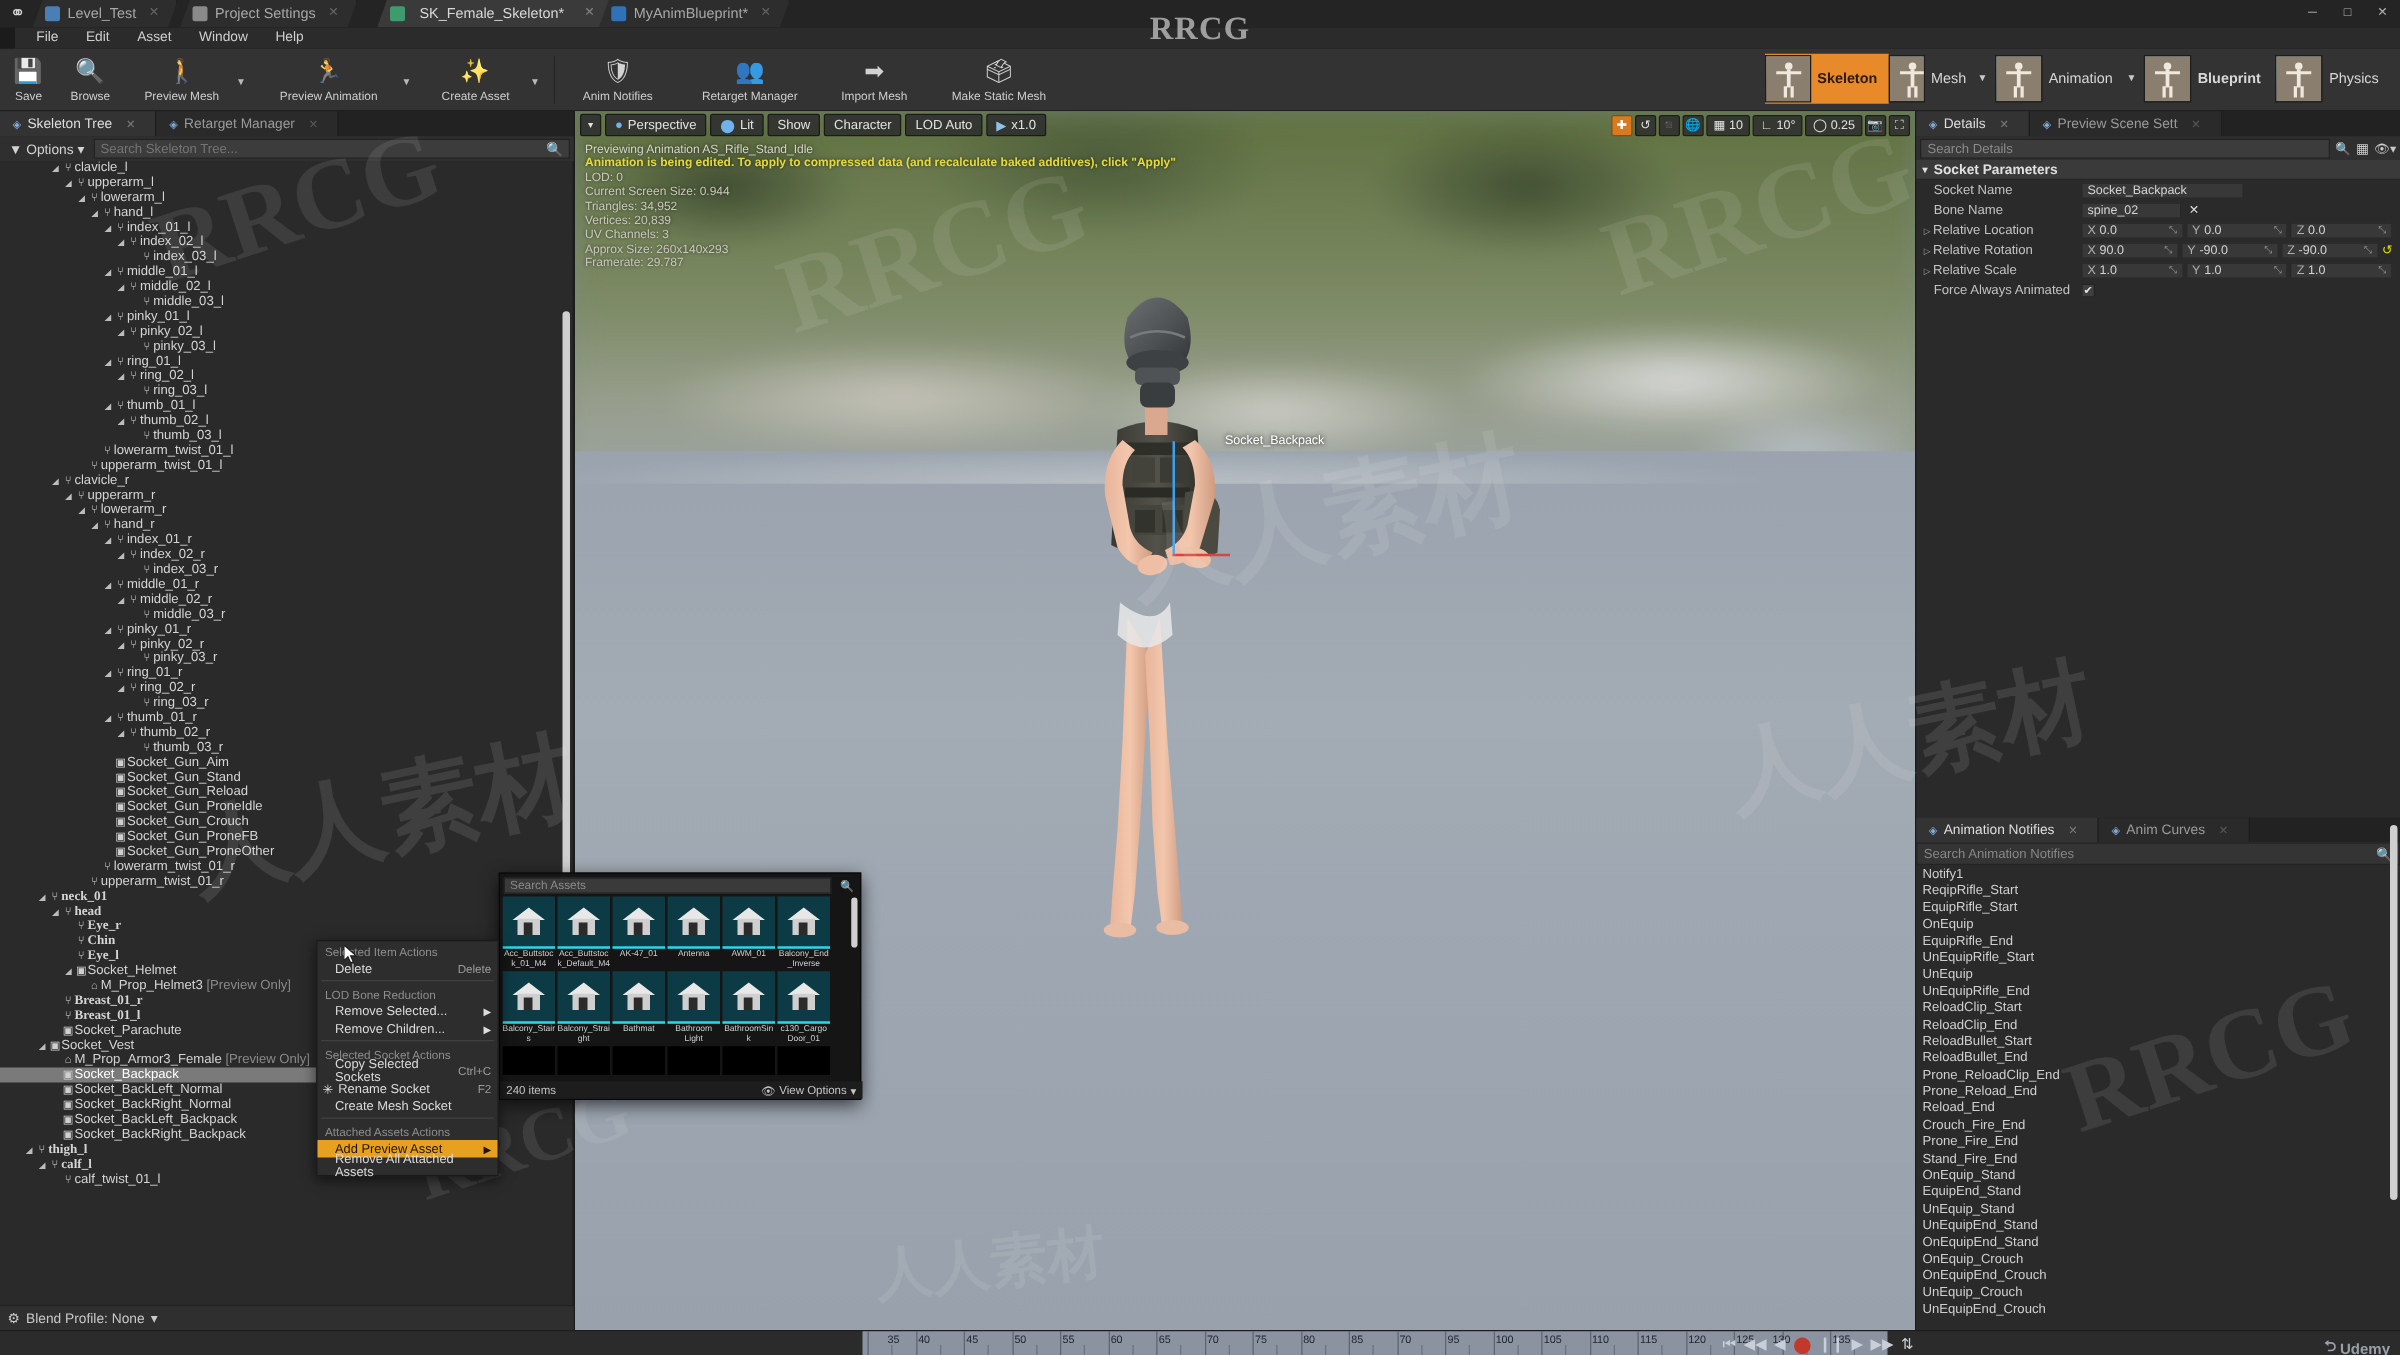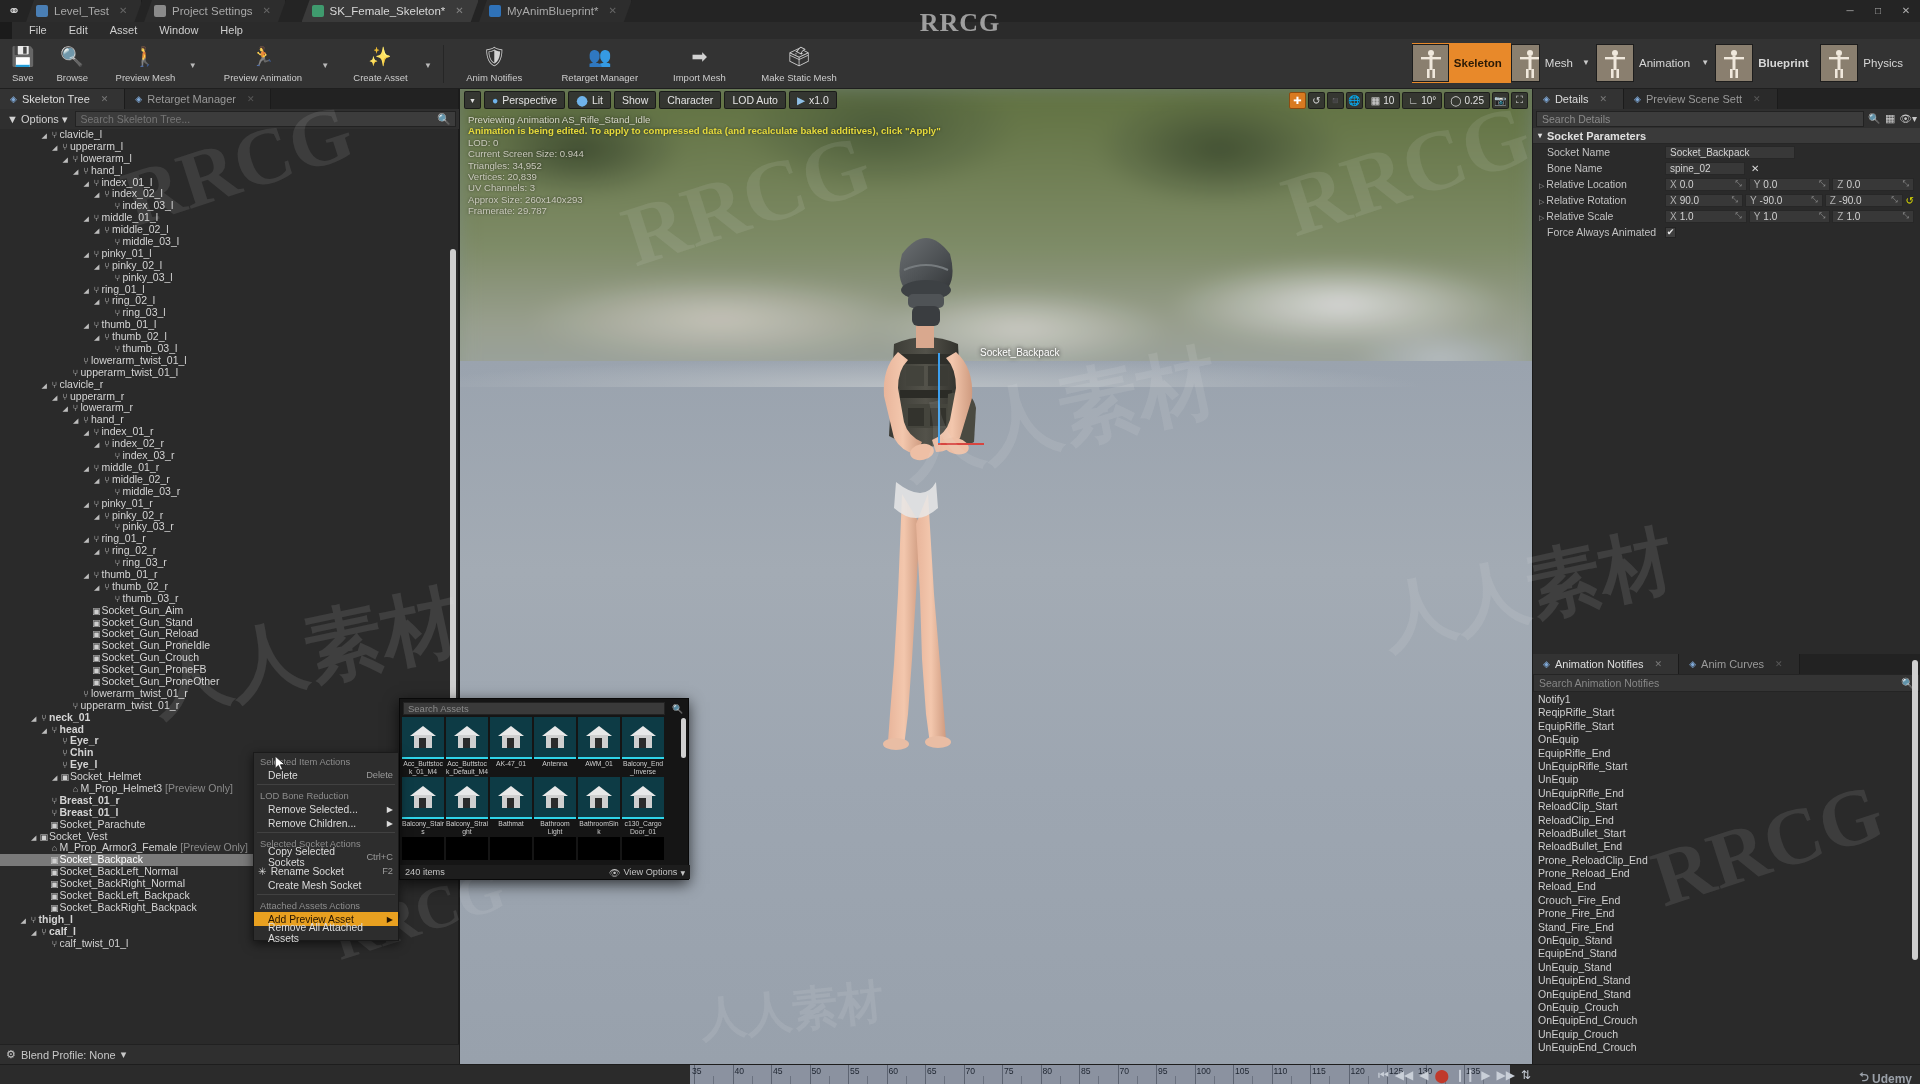--- a/index.html
+++ b/index.html
@@ -6,21 +6,21 @@
   html,body { width:1920px; height:1084px; overflow:hidden; background:#1b1b1b; }
   body { font-family:"Liberation Sans", sans-serif; font-size:11px; color:#c8c8c8; -webkit-font-smoothing:antialiased; }
 
   
   #titlebar { position:absolute; left:0; top:0; width:1920px; height:22px; background:#242424; }
   .ue-logo { position:absolute; left:4px; top:2px; width:20px; height:18px; color:#d8d8d8; font-size:15px; text-align:center; line-height:18px; }
   .wtab { position:absolute; top:0px; height:22px; padding:0 14px 0 10px; line-height:22px;
           color:#a8a8a8; font-size:11.5px; background:#2d2d2d; border-right:1px solid #1d1d1d;
           display:flex; align-items:center; gap:6px; white-space:nowrap;
           clip-path: polygon(8px 0, 100% 0, calc(100% - 8px) 100%, 0 100%); }
-  .wtab.active { background:#3a3a3a; color:#d8d8d8; }
+  .wtab.active { background:#3a3a3a; color:#d8d8d8;gap:12px; }
   .wtab .tico { width:12px; height:12px; border-radius:2px; display:inline-block; }
   .wtab .xg { opacity:.45; margin-left:4px; font-size:10px;}
   #winbtns { position:absolute; right:0; top:0; height:22px; display:flex; align-items:center; gap:0; }
   #winbtns div { width:28px; height:22px; text-align:center; line-height:22px; color:#b0b0b0; font-size:10px; }
 
   
   #menubar { position:absolute; left:12px; top:22px; width:1920px; height:17px; background:#2b2b2b; display:flex; align-items:center; padding-left:6px; }
   #menubar .mi { padding:0 11px; line-height:17px; font-size:11px; color:#cfcfcf; }
 
   
@@ -47,21 +47,21 @@
   .ptab .pxg { font-size:9px; opacity:.4; margin-left:6px; }
   #optbar { position:absolute; left:0; top:20px; width:459px; height:20px; background:#2f2f2f; display:flex; align-items:center; gap:4px; padding:0 3px; }
   #optbar .optbtn { font-size:11px; color:#d2d2d2; padding:1px 4px; white-space:nowrap; }
   #searchbox { flex:1; height:16px; background:#3c3c3c; border:1px solid #222; display:flex; align-items:center; padding:0 4px; }
   #searchbox input { flex:1; background:transparent; border:none; outline:none; color:#cfcfcf; font-size:10.5px; font-family:inherit; }
   #treebox { position:absolute; left:0; top:40px; width:459px; height:915px; overflow:hidden; }
   .trow { height:11.9px; line-height:11.9px; white-space:nowrap; font-size:10.5px; color:#d4d4d4; position:relative; }
   .trow.sel { background:#7a7a7a; color:#fff; }
   .trow .arw { display:inline-block; width:8px; color:#bdbdbd; font-size:7px; }
   .trow .bico { display:inline-block; width:10px; color:#d9d9d9; text-align:center; font-size:9px; }
-  .trow .bold { font-weight:bold; }
+  .trow .bold { font-weight:bold;font-family:Liberation Serif, serif; }
   .trow .prev { color:#8a8a8a; }
   #blendbar { position:absolute; left:0; top:955px; width:459px; height:20px; background:#2f2f2f; display:flex; align-items:center; gap:5px; padding-left:6px; border-top:1px solid #212121; }
   #treescroll { position:absolute; right:2px; top:160px; width:6px; height:460px; background:#cfcfcf; border-radius:3px; }
 
   
   #viewport { position:absolute; left:460px; top:89px; width:1072px; height:975px; overflow:hidden; background:#6c7a8a; }
   #vpSky { position:absolute; inset:0; background:linear-gradient(#6d7d6a 0%, #7f8e7c 18%, #96a08f 30%, #a9aea0 40%, #8d99a8 48%, #8d99a8 100%); filter:blur(0px); }
   #vpBlurBg { position:absolute; left:0; top:0; width:1072px; height:340px; filter:blur(9px); opacity:.95;
      background:
        radial-gradient(ellipse 150px 70px at 120px 60px, #3d4a2f, transparent 70%),
@@ -697,21 +697,21 @@
         <div class="nrow">UnEquipEnd_Crouch</div>
       </div>
     <div id="notifyScroll"></div>
   </div>
 </div>
 
 <div id="timeline">
   <div id="ruler">
       <div class="tick" style="left: 4px;"></div>
       <div class="tickm" style="left: 23.25px;"></div>
-      <div class="tlbl" style="left: 2px;">35</div>
+      <div class="tlbl" style="left: 20px;">35</div>
       <div class="tick" style="left: 42.5px;"></div>
       <div class="tickm" style="left: 61.75px;"></div>
       <div class="tlbl" style="left: 44.5px;">40</div>
       <div class="tick" style="left: 81px;"></div>
       <div class="tickm" style="left: 100.25px;"></div>
       <div class="tlbl" style="left: 83px;">45</div>
       <div class="tick" style="left: 119.5px;"></div>
       <div class="tickm" style="left: 138.75px;"></div>
       <div class="tlbl" style="left: 121.5px;">50</div>
       <div class="tick" style="left: 158px;"></div>

